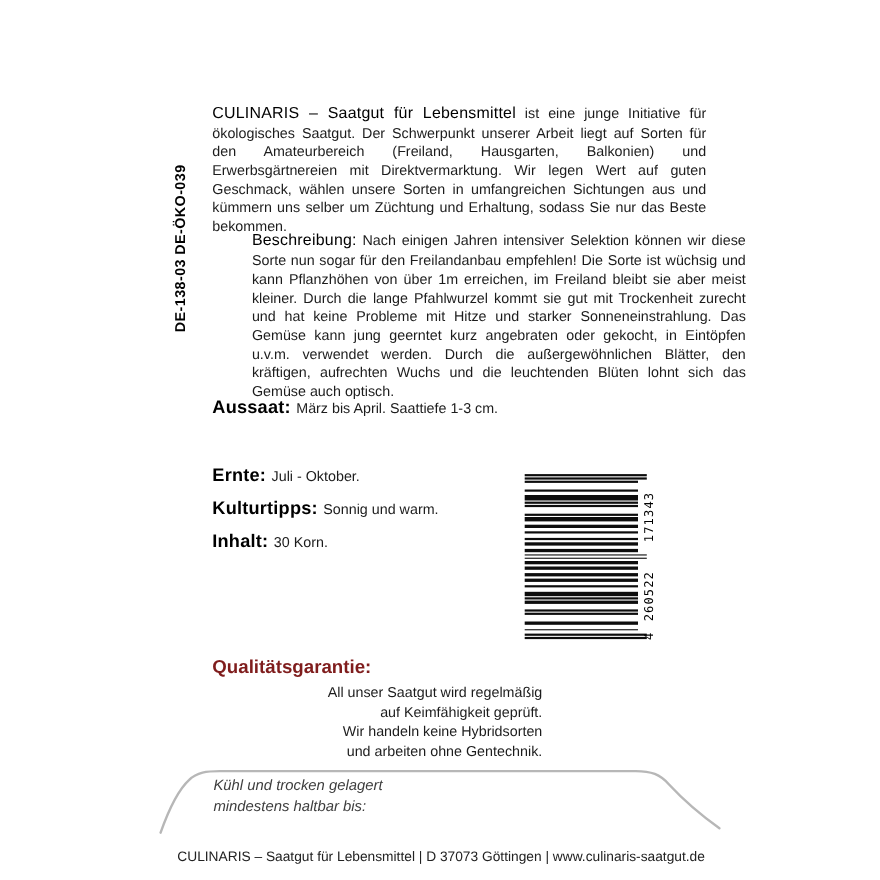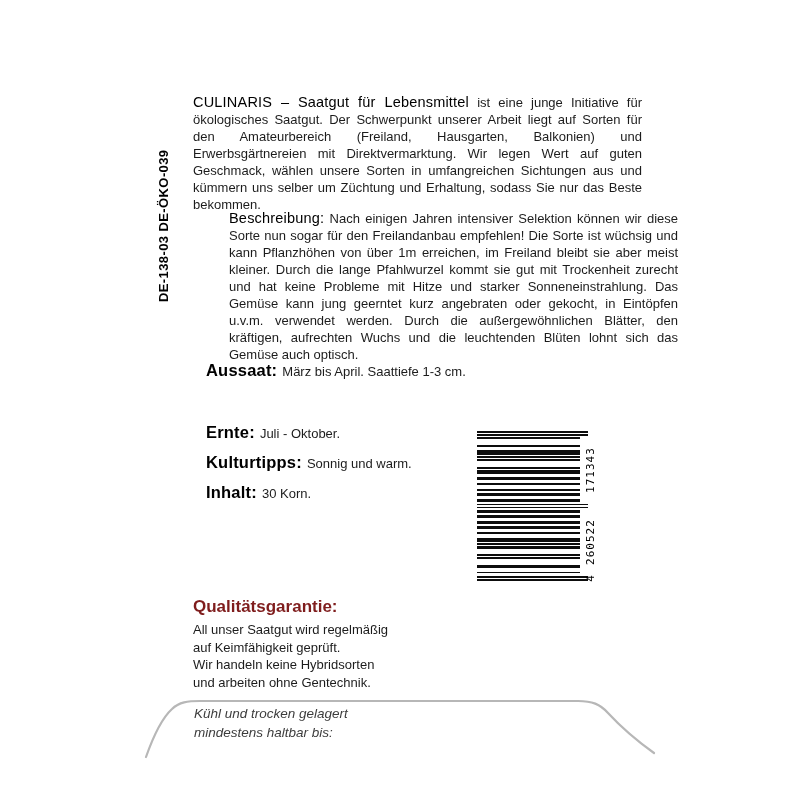--- a/index.html
+++ b/index.html
@@ -17,25 +17,25 @@
     line-height:32px;white-space:nowrap;
   }
   
   .col{left:193px;width:449px;}
   .para{
     font-size:13px;line-height:17px;text-align:justify;color:#1c1c1c;
   }
   .lead{font-weight:normal;font-size:14.5px;letter-spacing:0.2px;color:#000;}
   
   .spec{white-space:nowrap;}
-  .spec b{font-size:16.5px;letter-spacing:0.2px;color:#000;margin-left:13px;}
+  .spec b{font-size:16.5px;letter-spacing:0.2px;color:#000;}
   .spec span{font-size:13px;margin-left:5px;color:#1c1c1c;}
   
   #quality-heading{font-weight:bold;font-size:17px;color:#7f1d1d;}
-  .qline{font-size:13px;line-height:17.5px;color:#1c1c1c;}
+  .qline{font-size:13px;line-height:17.5px;color:#1c1c1c;text-align:right;}
   
   .sline{font-style:italic;font-size:13.5px;line-height:19px;color:#3d3d3d;}
   
   #footer{left:140px;top:772px;width:522px;text-align:center;font-size:12.5px;color:#222;}
   
   #bcwrap{left:477px;top:431px;width:128px;height:150px;}
   #bc{
     position:absolute;left:-11px;top:11px;width:150px;height:128px;
     transform:rotate(-90deg);
   }
@@ -128,14 +128,15 @@
 
   <svg class="abs" style="left:0;top:0;" width="800" height="800" viewBox="0 0 800 800">
     <path d="M 146 757 C 152 740 161 719 172 709 C 179 702 188 701 200 701 L 578 701 C 592 701 600 704 608 713 C 621 727 640 743 654 753" fill="none" stroke="#b7b7b7" stroke-width="2.2" stroke-linecap="round"></path>
   </svg>
 
   <div class="abs" style="left:194px;top:704px;width:300px;">
     <div class="sline">Kühl und trocken gelagert</div>
     <div class="sline">mindestens haltbar bis:</div>
   </div>
 
+  <div class="abs" id="footer">CULINARIS – Saatgut für Lebensmittel | D 37073 Göttingen | www.culinaris-saatgut.de</div>
 
 </div>
 
 </body></html>

